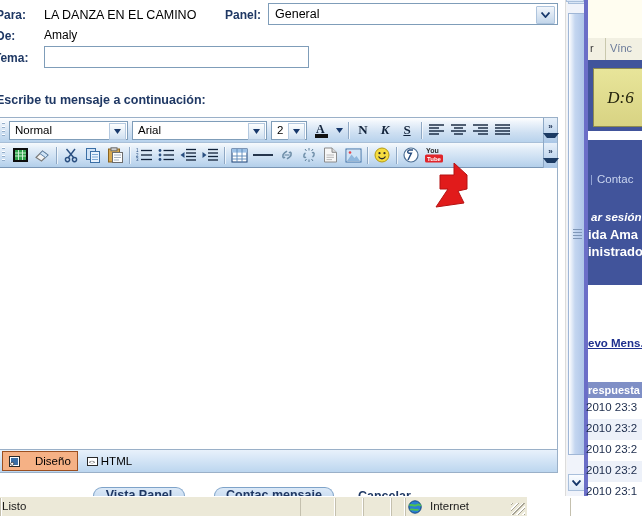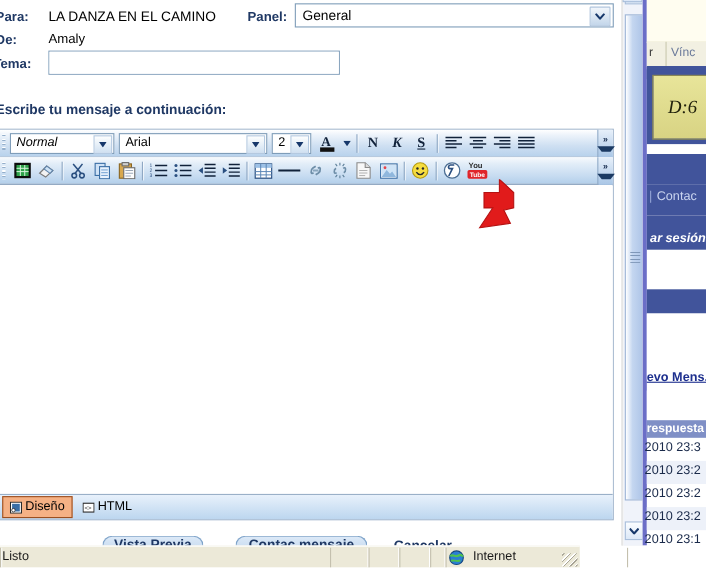--- a/index.html
+++ b/index.html
@@ -62,21 +62,21 @@
   .combo{
     height:19px;border:1px solid #7f9db9;background:#fff;position:relative;
     display:flex;align-items:center;box-sizing:border-box;flex:0 0 auto;margin-right:4px;
   }
   .combo .ctext{padding-left:5px;font-size:11.5px;color:#000;white-space:nowrap;}
   .combo .carrow{
     position:absolute;right:1px;top:1px;width:15px;height:15px;
     background:linear-gradient(#fdfefe,#cfe0f1);border:1px solid #b4c9e0;
     display:flex;align-items:center;justify-content:center;
   }
-  #cmb-style{width:95px;font-style:italic;}
+  #cmb-style{width:119px;}
   #cmb-font{width:135px;}
   #cmb-size{width:36px;}
   .tbtn{
     width:22px;height:21px;flex:0 0 auto;display:flex;align-items:center;justify-content:center;
     position:relative;border:1px solid transparent;box-sizing:border-box;
   }
   .tsep{width:1px;height:17px;background:#8fa8c4;margin:0 3px;flex:0 0 auto;
         box-shadow:1px 0 0 #ffffffaa;}
   .bold-letter{font-weight:bold;font-size:13px;color:#11223a;font-family:"Liberation Serif",serif;}
   .ital-letter{font-weight:bold;font-style:italic;font-size:13px;color:#11223a;font-family:"Liberation Serif",serif;}
@@ -89,21 +89,21 @@
   .chev .d1{font-size:8px;line-height:8px;color:#13284a;font-weight:bold;}
   .chev .d2{width:8px;height:0;border-left:4px solid transparent;border-right:4px solid transparent;
             border-top:5px solid #1b3a63;margin-top:2px;}
   #edit-body{position:absolute;left:0;top:51px;right:0;bottom:22px;background:#fff;}
   #edit-tabs{
     position:absolute;left:0;right:0;bottom:0;height:22px;
     background:linear-gradient(#e8f1fb,#bcd6ef);border-top:1px solid #9ab0c8;
     display:flex;align-items:center;
   }
   .etab{height:18px;display:flex;align-items:center;padding:0 6px;margin-left:3px;font-size:11.5px;}
-  .etab.active{background:#f5b185;border:1px solid #9b4f20;}
+  .etab.active{background:#f5b185;border:1px solid #9b4f20;gap:12px;}
   .etab .ico{width:11px;height:11px;margin-right:3px;display:block;}
 
   
   .abtn{
     position:absolute;height:20px;border-radius:9px 9px 0 0;
     background:linear-gradient(#dce9f7,#b9d2ec);border:1px solid #7ea3c9;border-bottom:none;
     display:flex;align-items:flex-start;justify-content:center;box-sizing:border-box;
     color:#1f3864;font-weight:bold;font-size:12.5px;overflow:hidden;
   }
   #btn-vista{left:93px;top:487px;width:92px;}
@@ -542,21 +542,21 @@
             <rect x="0.5" y="1.5" width="10" height="8" fill="#ffffff" stroke="#2a2a2a"></rect>
             <text x="1.8" y="7.6" font-family="Liberation Sans, sans-serif" font-size="5.5" fill="#2a2a2a">&lt;&gt;</text>
           </svg>
         </span>
         <span>HTML</span>
       </div>
     </div>
   </div>
 
   <div class="abtn" id="btn-vista">
-    <span>Vista Previa</span>
+    <span>Vista Panel</span>
   </div>
   <div class="abtn" id="btn-enviar">
     <span>Contac mensaje</span>
   </div>
   <div id="lnk-cancelar">Cancelar</div>
 </div>
 
 <div id="vscroll">
   <div id="vtrack">
     <div id="vup"></div>
@@ -595,20 +595,24 @@
     <span class="bar">|</span>
     <span class="t">Contac</span>
   </div>
 
   <div class="rp" id="rp-gap1"></div>
 
   <div class="rp" id="rp-sesion">
     <span class="t">ar sesión</span>
   </div>
 
+  <div class="rp" id="rp-welcome">
+    <span class="l1">ida Ama</span>
+    <span class="l2">inistrado</span>
+  </div>
 
   <div class="rp" id="rp-white1"></div>
   <div class="rp" id="rp-white2"></div>
 
   <div class="rp" id="rp-newmsg">
     <span class="t">evo Mens.</span>
   </div>
 
   <div class="rp" id="rp-white3"></div>
 

